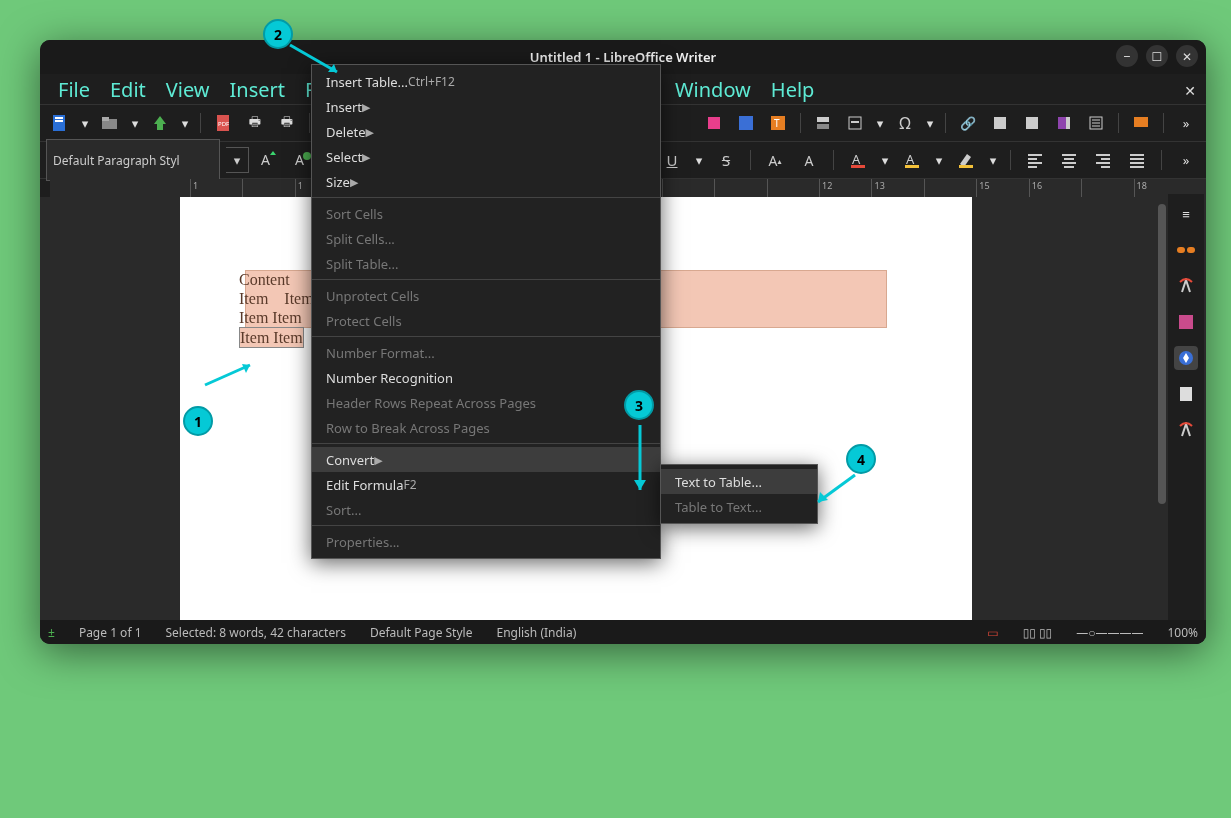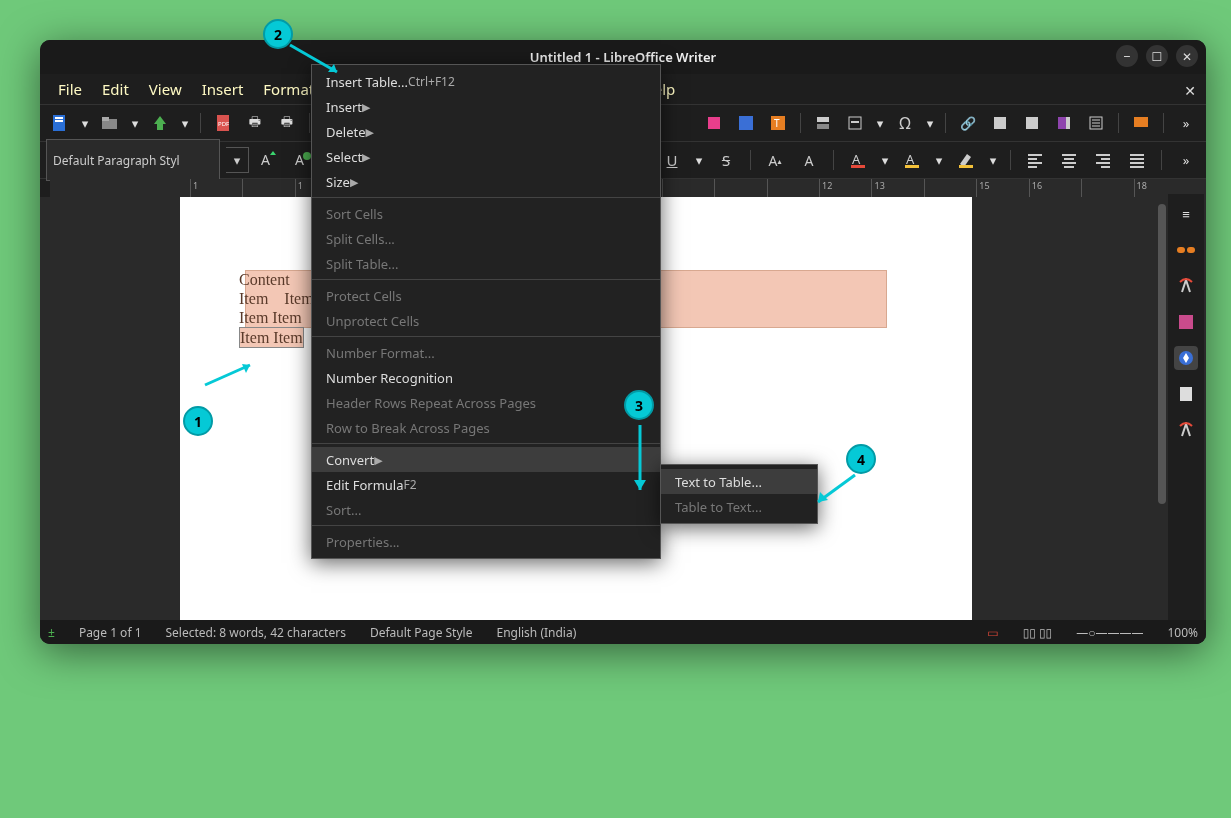--- a/index.html
+++ b/index.html
@@ -2,21 +2,21 @@
 <html><head>
 <meta charset="utf-8">
 <style>
 html,body{margin:0;padding:0;width:1231px;height:818px;background:#6fc97a;font-family:"Noto Sans","Helvetica Neue",Arial,sans-serif;font-size:13px;color:#ddd;overflow:hidden;}
 .window{position:absolute;left:40px;top:40px;width:1166px;height:604px;background:#1e1e1e;border-radius:10px;box-shadow:0 8px 40px rgba(0,0,0,.5);overflow:hidden;}
 .titlebar{height:34px;background:#1a1a1a;display:flex;align-items:center;justify-content:center;position:relative;}
 .titlebar .title{color:#eee;font-size:13px;font-weight:600;}
 .titlebar .wbtns{position:absolute;right:8px;top:5px;display:flex;gap:8px;}
 .titlebar .wbtn{width:22px;height:22px;border-radius:50%;background:#333;display:flex;align-items:center;justify-content:center;color:#ddd;font-size:12px;}
 .menubar{height:30px;background:#1e1e1e;display:flex;align-items:center;padding:0 8px;gap:0;position:relative;}
-.menubar .mitem{padding:5px 10px;color:#fef9c3;font-size:15px;cursor:default;text-align:center;}
+.menubar .mitem{padding:5px 10px;color:#5eead4;font-size:20px;cursor:default;text-align:center;}
 .menubar .mitem.active{background:#3a3a3a;}
 .menubar .closex{position:absolute;right:10px;top:7px;color:#ddd;font-size:14px;}
 .toolbar{height:36px;background:#1e1e1e;display:flex;align-items:center;padding:0 6px;gap:4px;border-top:1px solid #333;border-bottom:1px solid #333;}
 .tbtn{width:24px;height:24px;display:flex;align-items:center;justify-content:center;margin:0 2px;}
 .tsep{width:1px;height:20px;background:#444;margin:0 4px;}
 .toolbar2{height:36px;background:#1e1e1e;display:flex;align-items:center;padding:0 6px;gap:6px;border-bottom:1px solid #333;}
 .combo{width:160px;height:24px;background:#2a2a2a;border:1px solid #555;display:flex;align-items:center;padding:8px 6px;color:#ccc;font-size:12px;}
 .combo.small{width:80px;}
 .dd{width:22px;height:24px;border:1px solid #555;border-left:0;display:flex;align-items:center;justify-content:center;color:#ccc;}
 .ruler{height:18px;background:#2a2a2a;margin:0 0 0 10px;position:relative;font-size:9px;color:#888;}
@@ -393,24 +393,24 @@
       <span>Sort Cells</span>
     </div>
     <div class="mi disabled">
       <span>Split Cells...</span>
     </div>
     <div class="mi disabled">
       <span>Split Table...</span>
     </div>
     <div class="msep"></div>
     <div class="mi disabled">
+      <span>Unprotect Cells</span>
+    </div>
+    <div class="mi disabled">
       <span>Protect Cells</span>
-    </div>
-    <div class="mi disabled">
-      <span>Unprotect Cells</span>
     </div>
     <div class="msep"></div>
     <div class="mi disabled">
       <span>Number Format...</span>
     </div>
     <div class="mi">
       <span>Number Recognition</span>
     </div>
     <div class="mi disabled">
       <span>Header Rows Repeat Across Pages</span>

